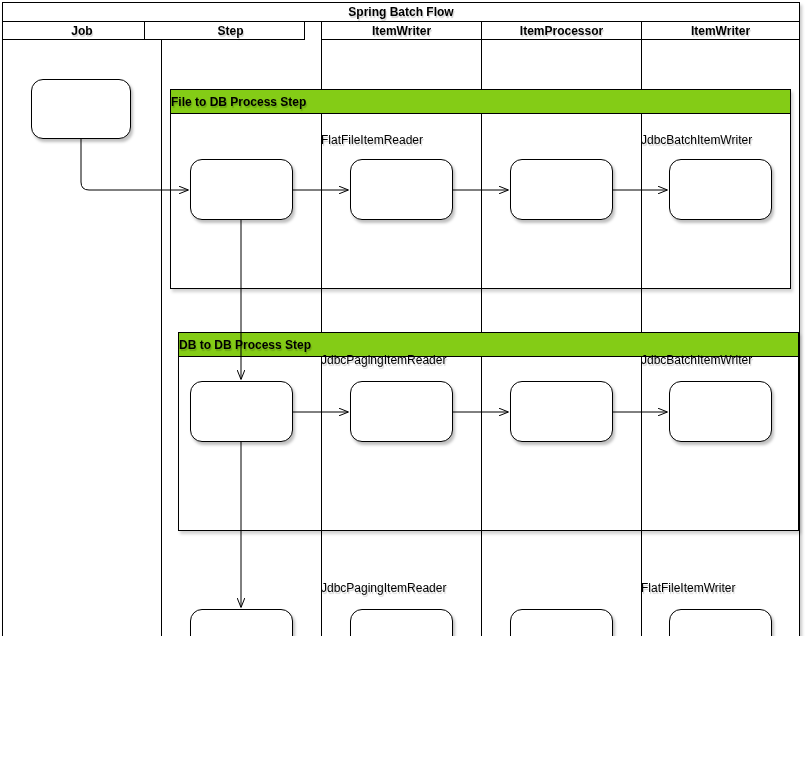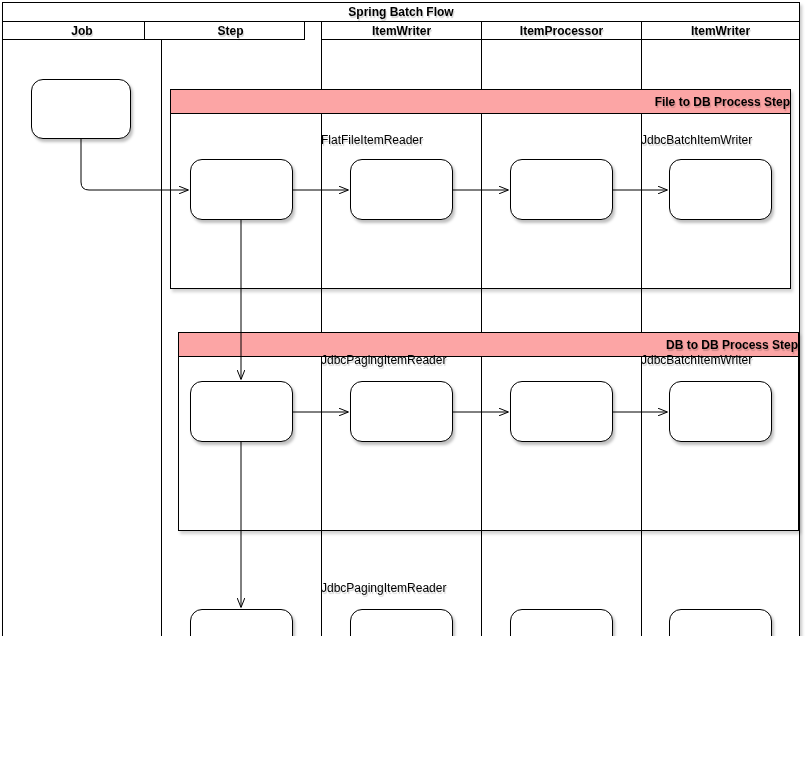--- a/index.html
+++ b/index.html
@@ -70,24 +70,24 @@
     background: transparent;
     box-shadow: 2px 3px 3px rgba(0,0,0,0.18);
   }
   .g-1 { top: 89px;  height: 200px; }
   .g-2 { top: 332px; height: 199px; margin-left: 8px; }
   .g-3 { top: 539px; height: 200px; }
   .group-header {
     position: absolute;
     left: 0; top: 0; right: 0; height: 23px;
     border-bottom: 1px solid #000000;
-    display: flex; align-items: center; justify-content: flex-end;
+    display: flex; align-items: center; justify-content: flex-start;
     font-size: 12px; font-weight: bold;
     text-shadow: 1px 2px 1px rgba(0,0,0,0.18);
-    background: #fca5a5;
+    background: #84cc16;
   }
   
   .node {
     position: absolute;
     width: 103px; height: 61px;
     border: 1px solid #000000;
     border-radius: 12px;
     background: #ffffff;
     box-sizing: border-box;
     box-shadow: 2px 3px 3px rgba(0,0,0,0.25);
@@ -173,20 +173,21 @@
     </div>
   </div>
   <div class="node-label lbl-reader lt2">JdbcPagingItemReader</div>
   <div class="node-label lbl-writer lt2">JdbcBatchItemWriter</div>
   <div class="node c-step r2"></div>
   <div class="node c-reader r2"></div>
   <div class="node c-proc r2"></div>
   <div class="node c-writer r2"></div>
 
   <div class="node-label lbl-reader lt3">JdbcPagingItemReader</div>
+  <div class="node-label lbl-writer lt3">FlatFileItemWriter</div>
   <div class="node c-step r3"></div>
   <div class="node c-reader r3"></div>
   <div class="node c-proc r3"></div>
   <div class="node c-writer r3"></div>
 
   <svg class="edges" viewBox="0 0 812 762" xmlns="http://www.w3.org/2000/svg">
     <defs>
       <marker id="arrow" markerWidth="11" markerHeight="8" refX="9.5" refY="4" orient="auto" markerUnits="userSpaceOnUse">
         <path d="M0,0 L10,4 L0,8 z" fill="#000000"></path>
       </marker>

